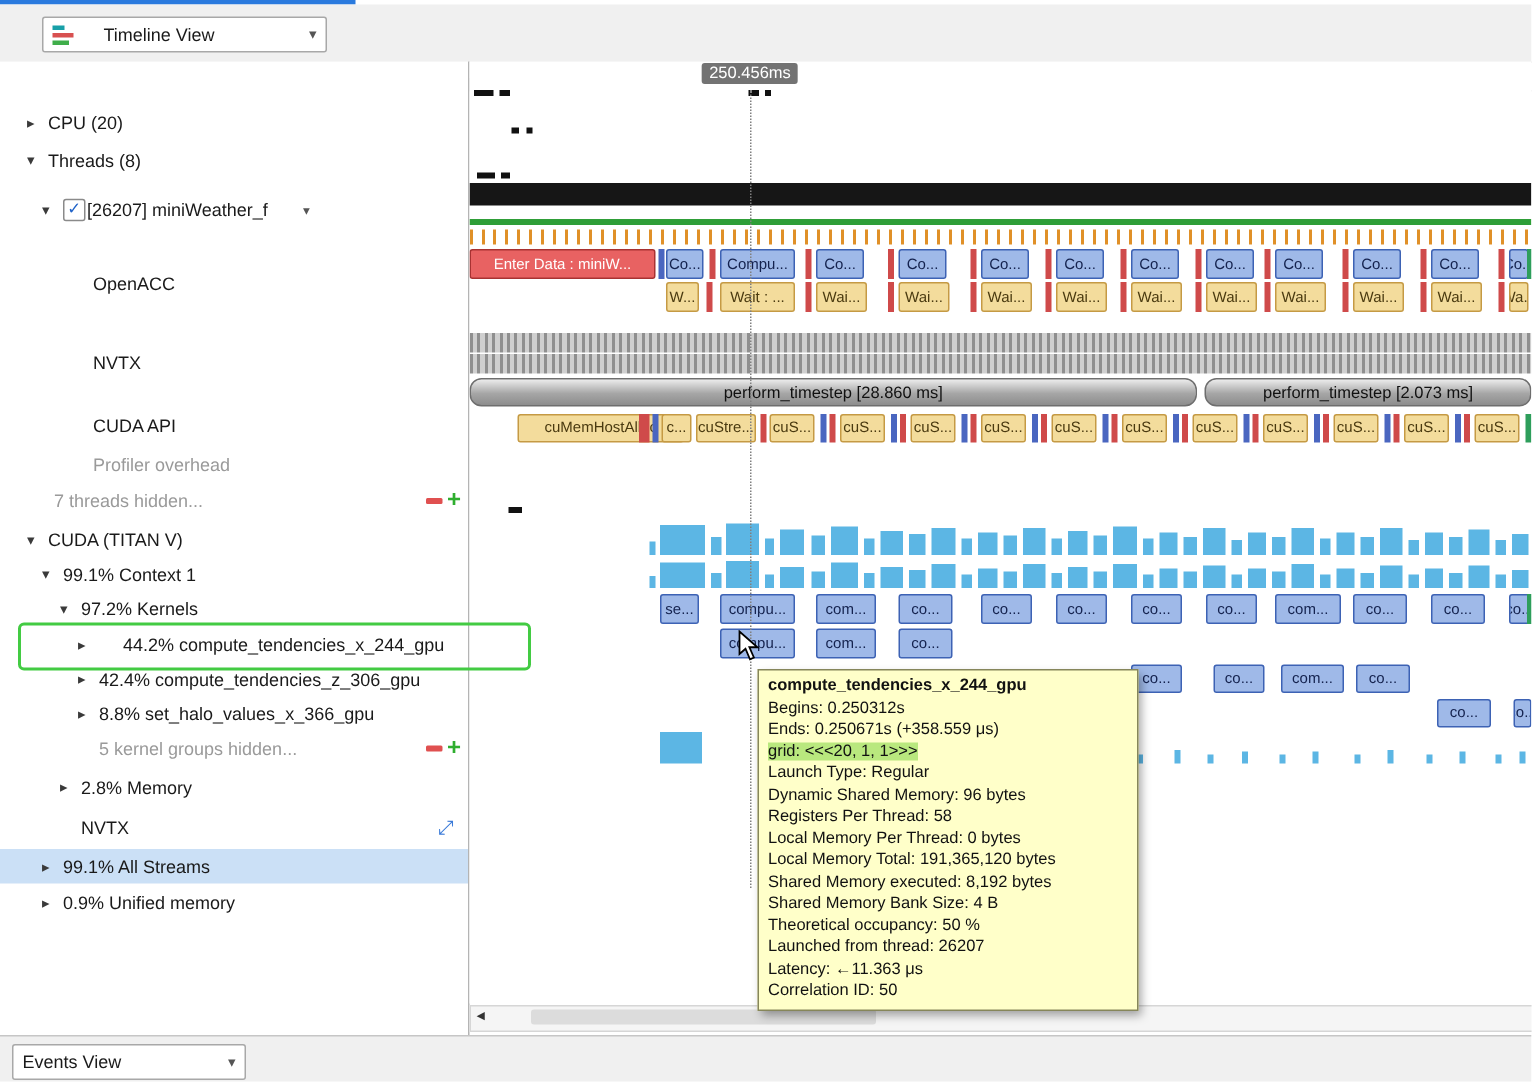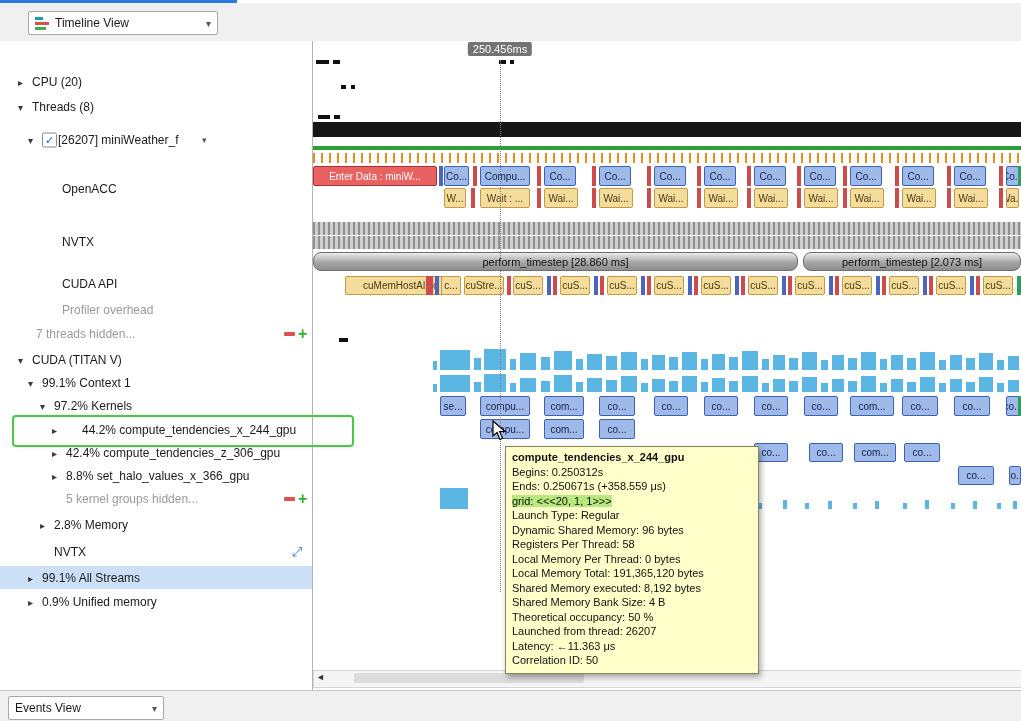--- a/index.html
+++ b/index.html
@@ -3,21 +3,21 @@
 <meta charset="utf-8">
 <style>
   html,body{margin:0;padding:0;}
   body{width:1021px;height:721px;overflow:hidden;background:#fff;
        font-family:"Liberation Sans",sans-serif;font-size:12px;color:#1a1a1a;}
   #app{position:relative;width:1021px;height:721px;background:#fff;}
 
   .top-accent{position:absolute;left:0;top:0;width:237px;height:3px;background:#2a7ade;}
   .topbar{position:absolute;left:0;top:3px;width:1021px;height:38px;background:#f0f0f0;border-bottom:1px solid #c6c6c6;}
   .dropdown{position:absolute;background:#fff;border:1px solid #a8a8a8;border-radius:2px;
-            display:flex;align-items:center;gap:6px;padding:0 6px;font-size:12px;}
+            display:flex;align-items:center;gap:20px;padding:0 6px;font-size:12px;}
   #dd-top{left:28px;top:8px;width:176px;height:22px;}
   .dd-icon{display:inline-block;width:14px;height:13px;position:relative;flex:0 0 14px;}
   .dd-icon i{position:absolute;left:0;height:3px;display:block;}
   .dd-icon .i1{top:0;width:8px;background:#18a0a8;}
   .dd-icon .i2{top:5px;width:14px;background:#d85050;}
   .dd-icon .i3{top:10px;width:11px;background:#3fae4a;}
   .dd-label{flex:1;white-space:nowrap;overflow:hidden;}
   .dd-caret{color:#555;font-size:10px;}
 
   .left-panel{position:absolute;left:0;top:41px;width:312px;height:649px;background:#fff;border-right:1px solid #b4b4b4;overflow:hidden;}

